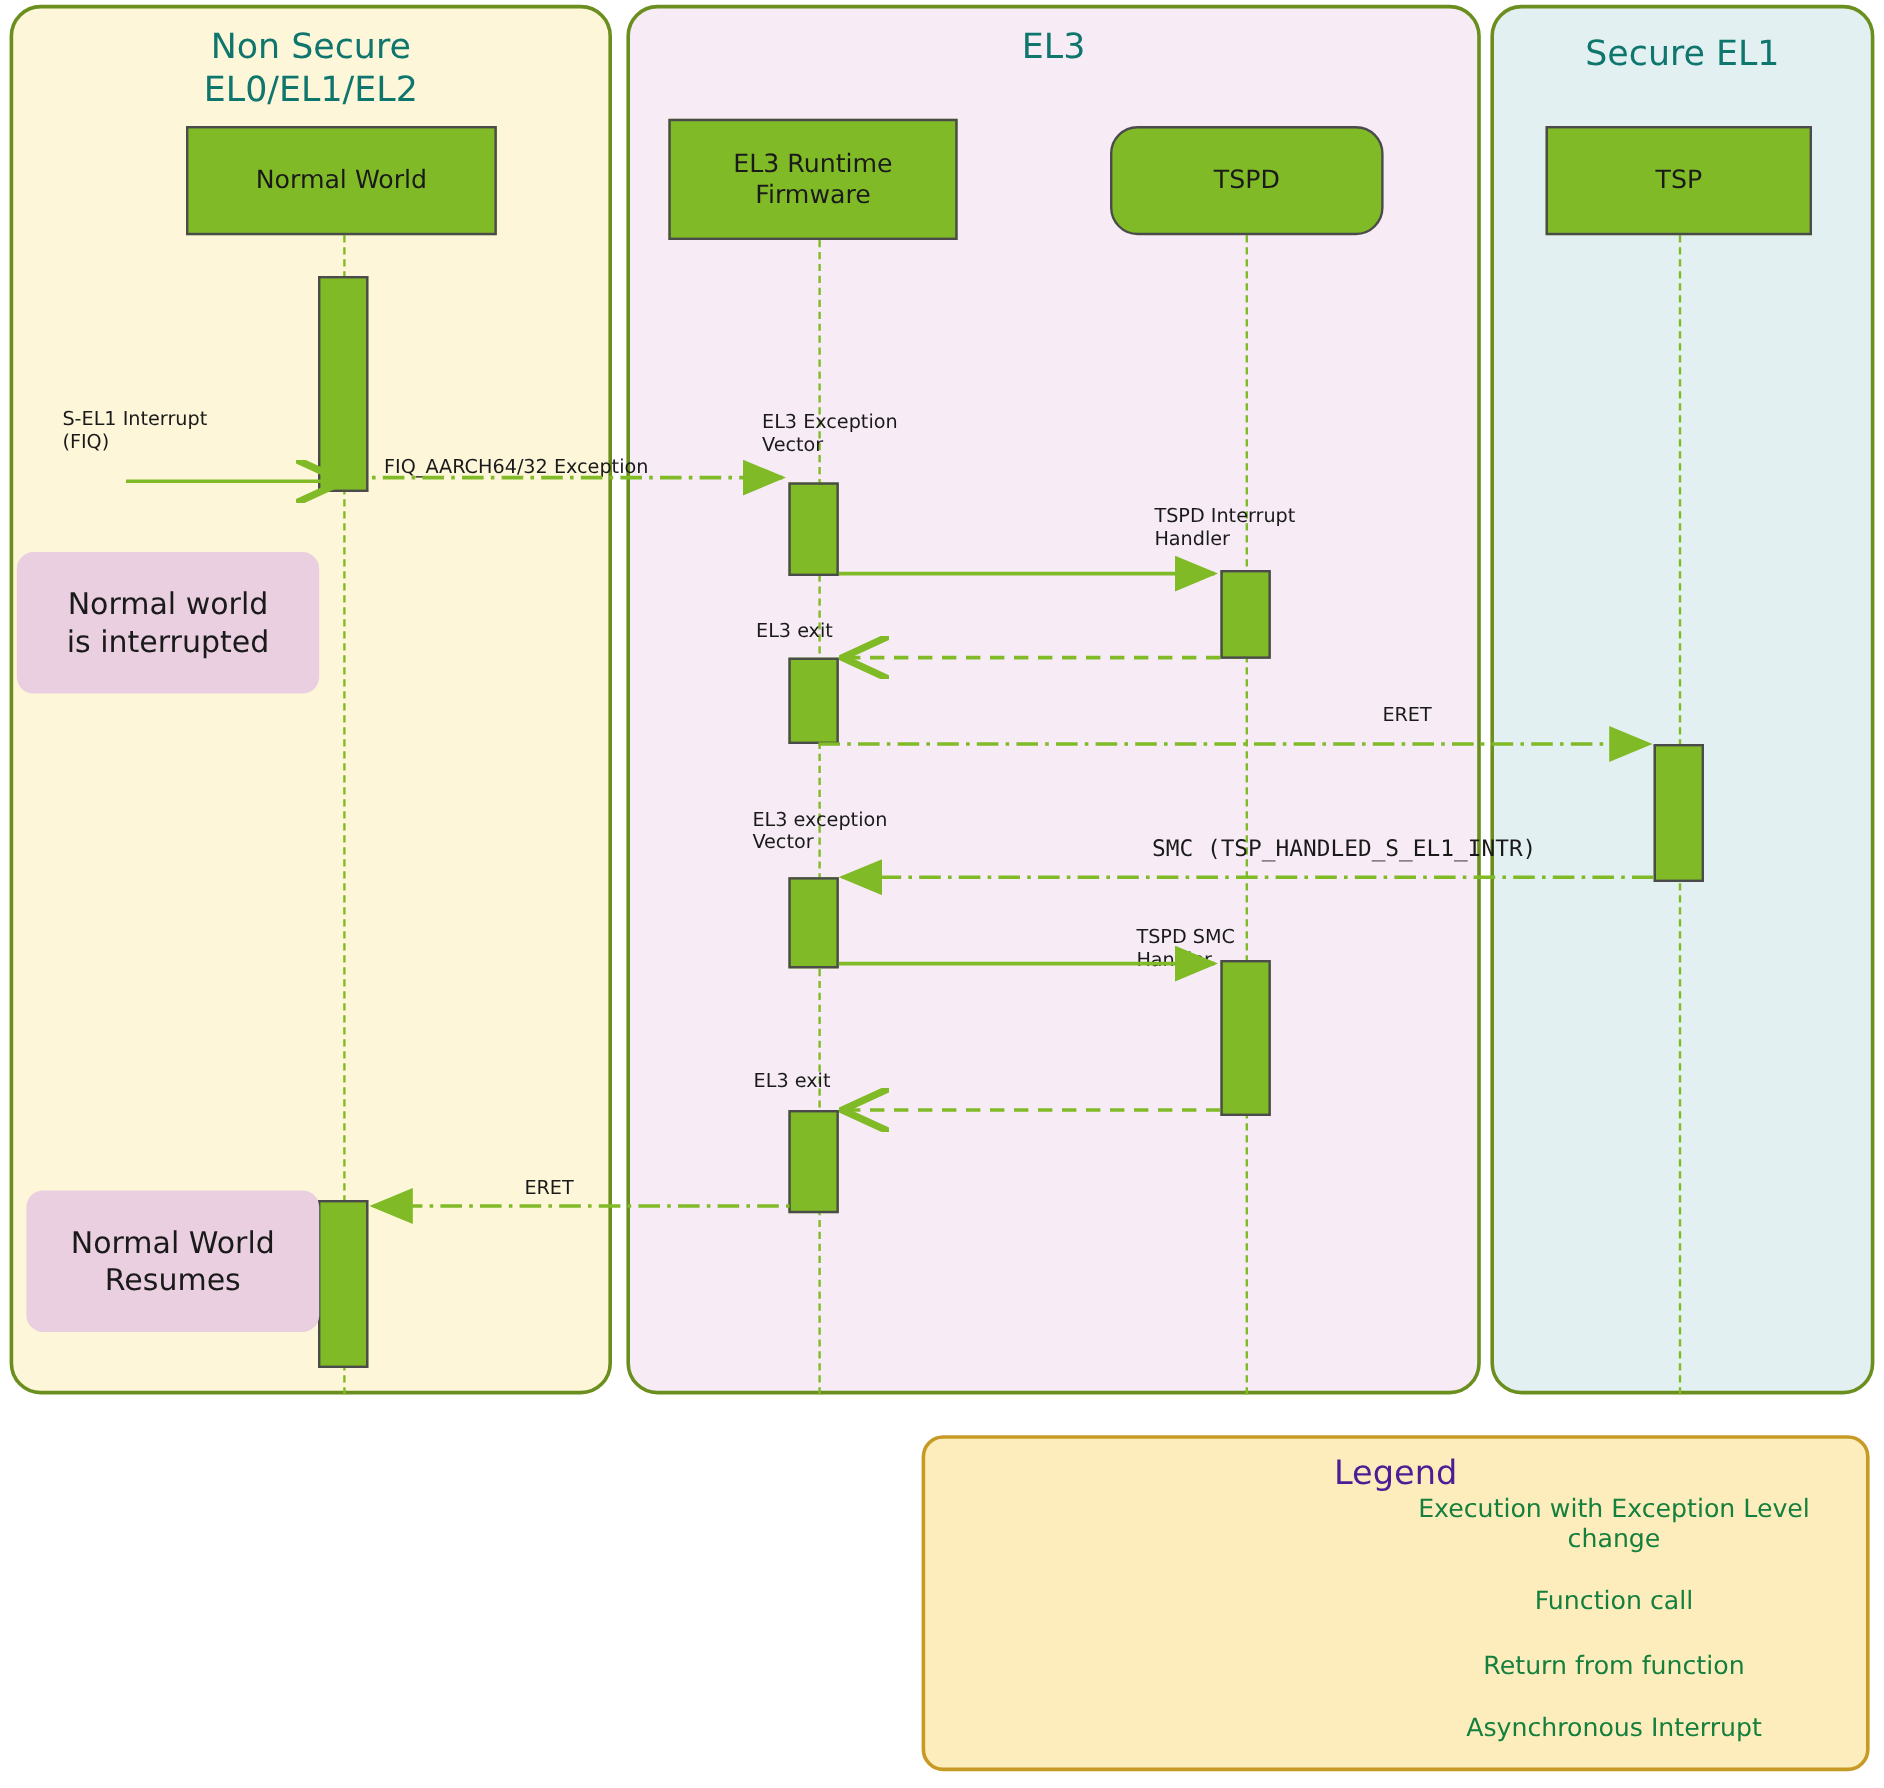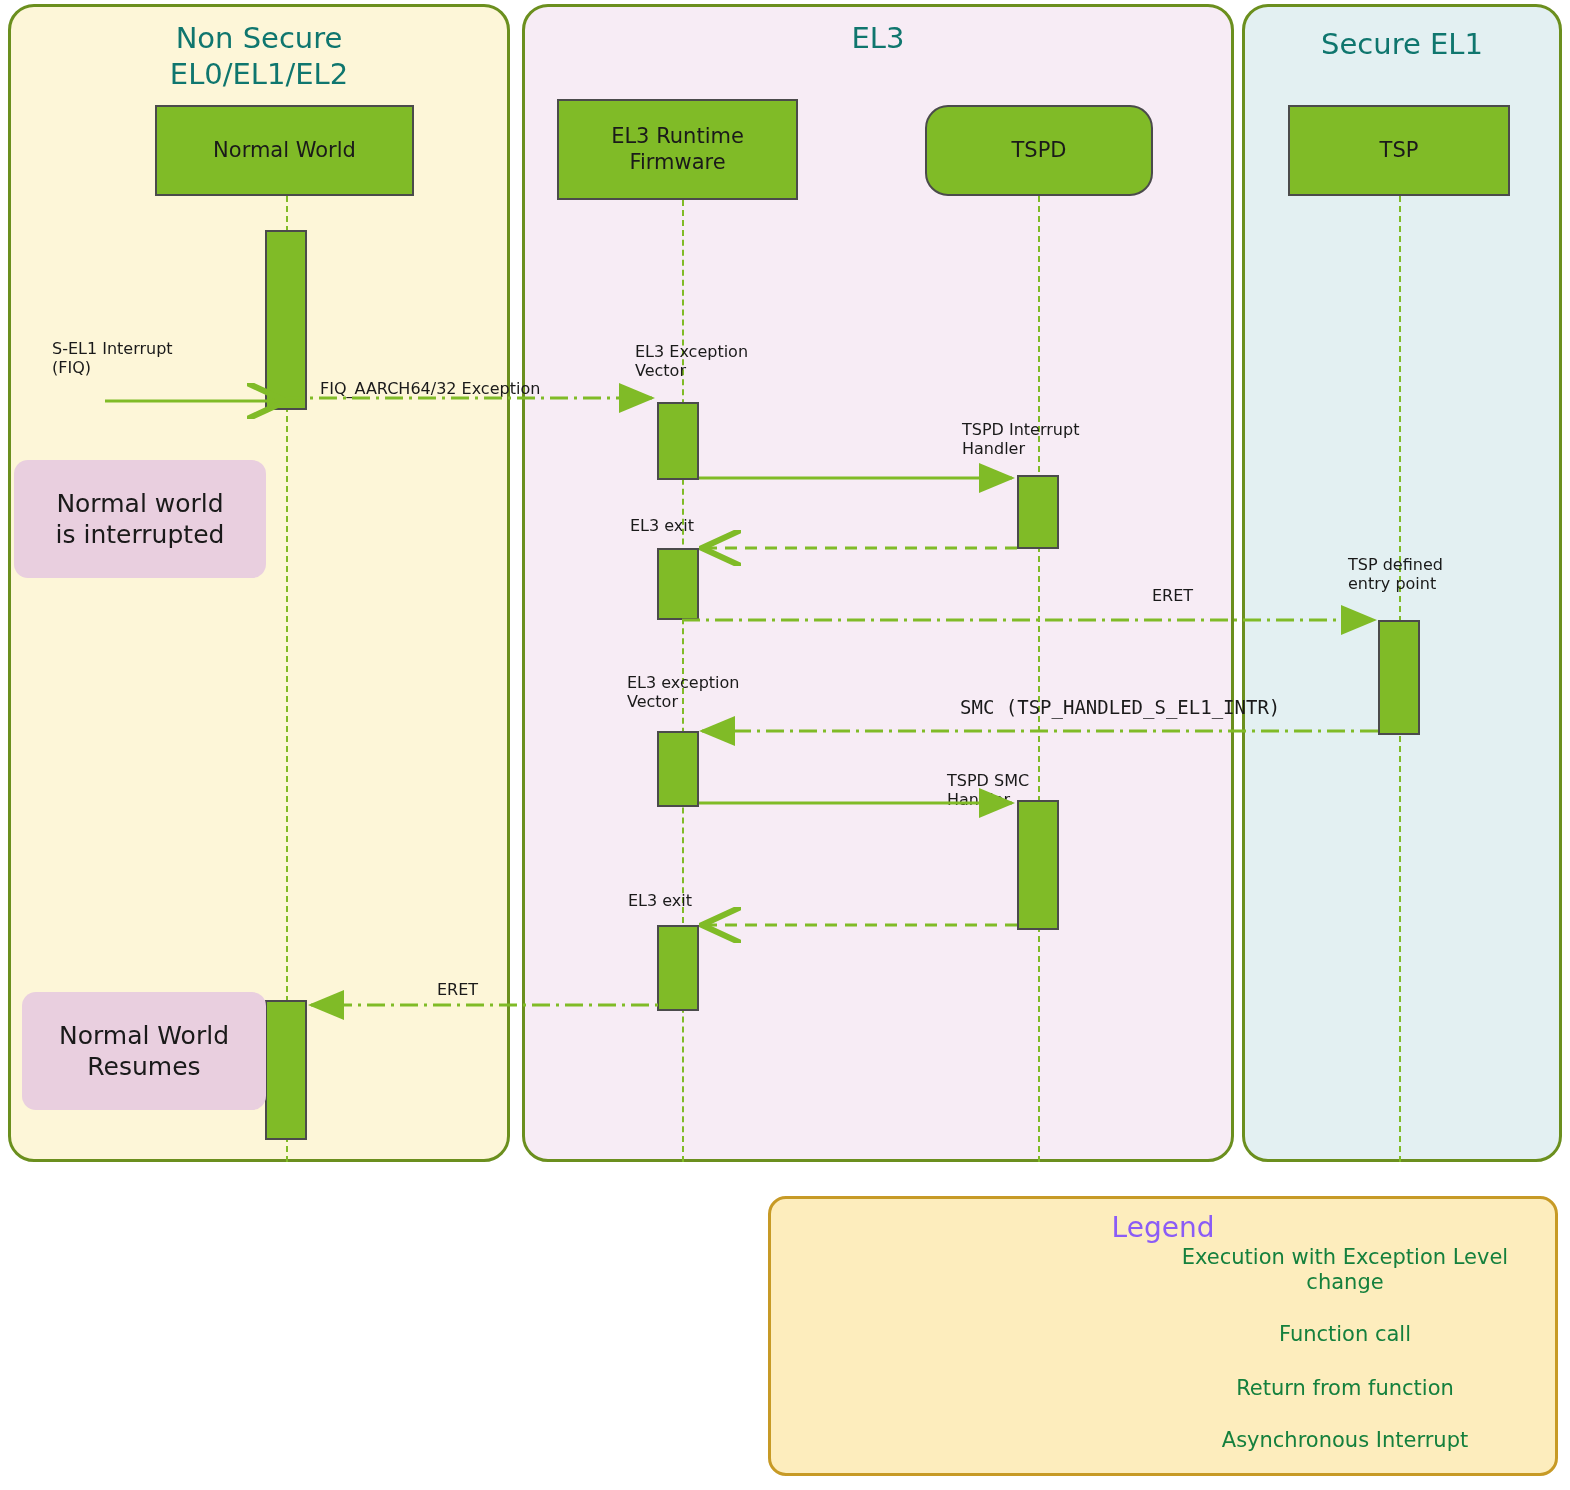--- a/index.html
+++ b/index.html
@@ -100,21 +100,21 @@
     box-sizing: border-box;
     background: #fdedbd;
     border: 3px solid #c79a26;
     border-radius: 18px;
   }
   .legend-title {
     position: absolute;
     width: 100%;
     text-align: center;
     font-size: 28px;
-    color: #8b5cf6;
+    color: #4c1d95;
   }
   .legend-text {
     position: absolute;
     font-size: 21px;
     color: #15803d;
     text-align: center;
     line-height: 1.2;
     white-space: pre-line;
   }
   svg.overlay {
@@ -168,22 +168,20 @@
 
   <div class="msg-label" style="left:52px; top:339px; width:240px;">S-EL1 Interrupt
 (FIQ)</div>
   <div class="msg-label" style="left:320px; top:379px; width:330px;">FIQ_AARCH64/32 Exception</div>
   <div class="msg-label" style="left:635px; top:342px; width:200px;">EL3 Exception
 Vector</div>
   <div class="msg-label" style="left:962px; top:420px; width:200px;">TSPD Interrupt
 Handler</div>
   <div class="msg-label" style="left:630px; top:516px; width:160px;">EL3 exit</div>
   <div class="msg-label" style="left:1152px; top:586px; width:120px;">ERET</div>
-  <div class="msg-label" style="left:1348px; top:555px; width:220px;">TSP defined
-entry point</div>
   <div class="msg-label" style="left:627px; top:673px; width:200px;">EL3 exception
 Vector</div>
   <div class="msg-label mono" style="left:960px; top:696px; width:420px;">SMC (TSP_HANDLED_S_EL1_INTR)</div>
   <div class="msg-label" style="left:947px; top:771px; width:200px;">TSPD SMC
 Handler</div>
   <div class="msg-label" style="left:628px; top:891px; width:160px;">EL3 exit</div>
   <div class="msg-label" style="left:437px; top:980px; width:120px;">ERET</div>
 
   <svg class="overlay" viewBox="0 0 1570 1490">
     <defs>

